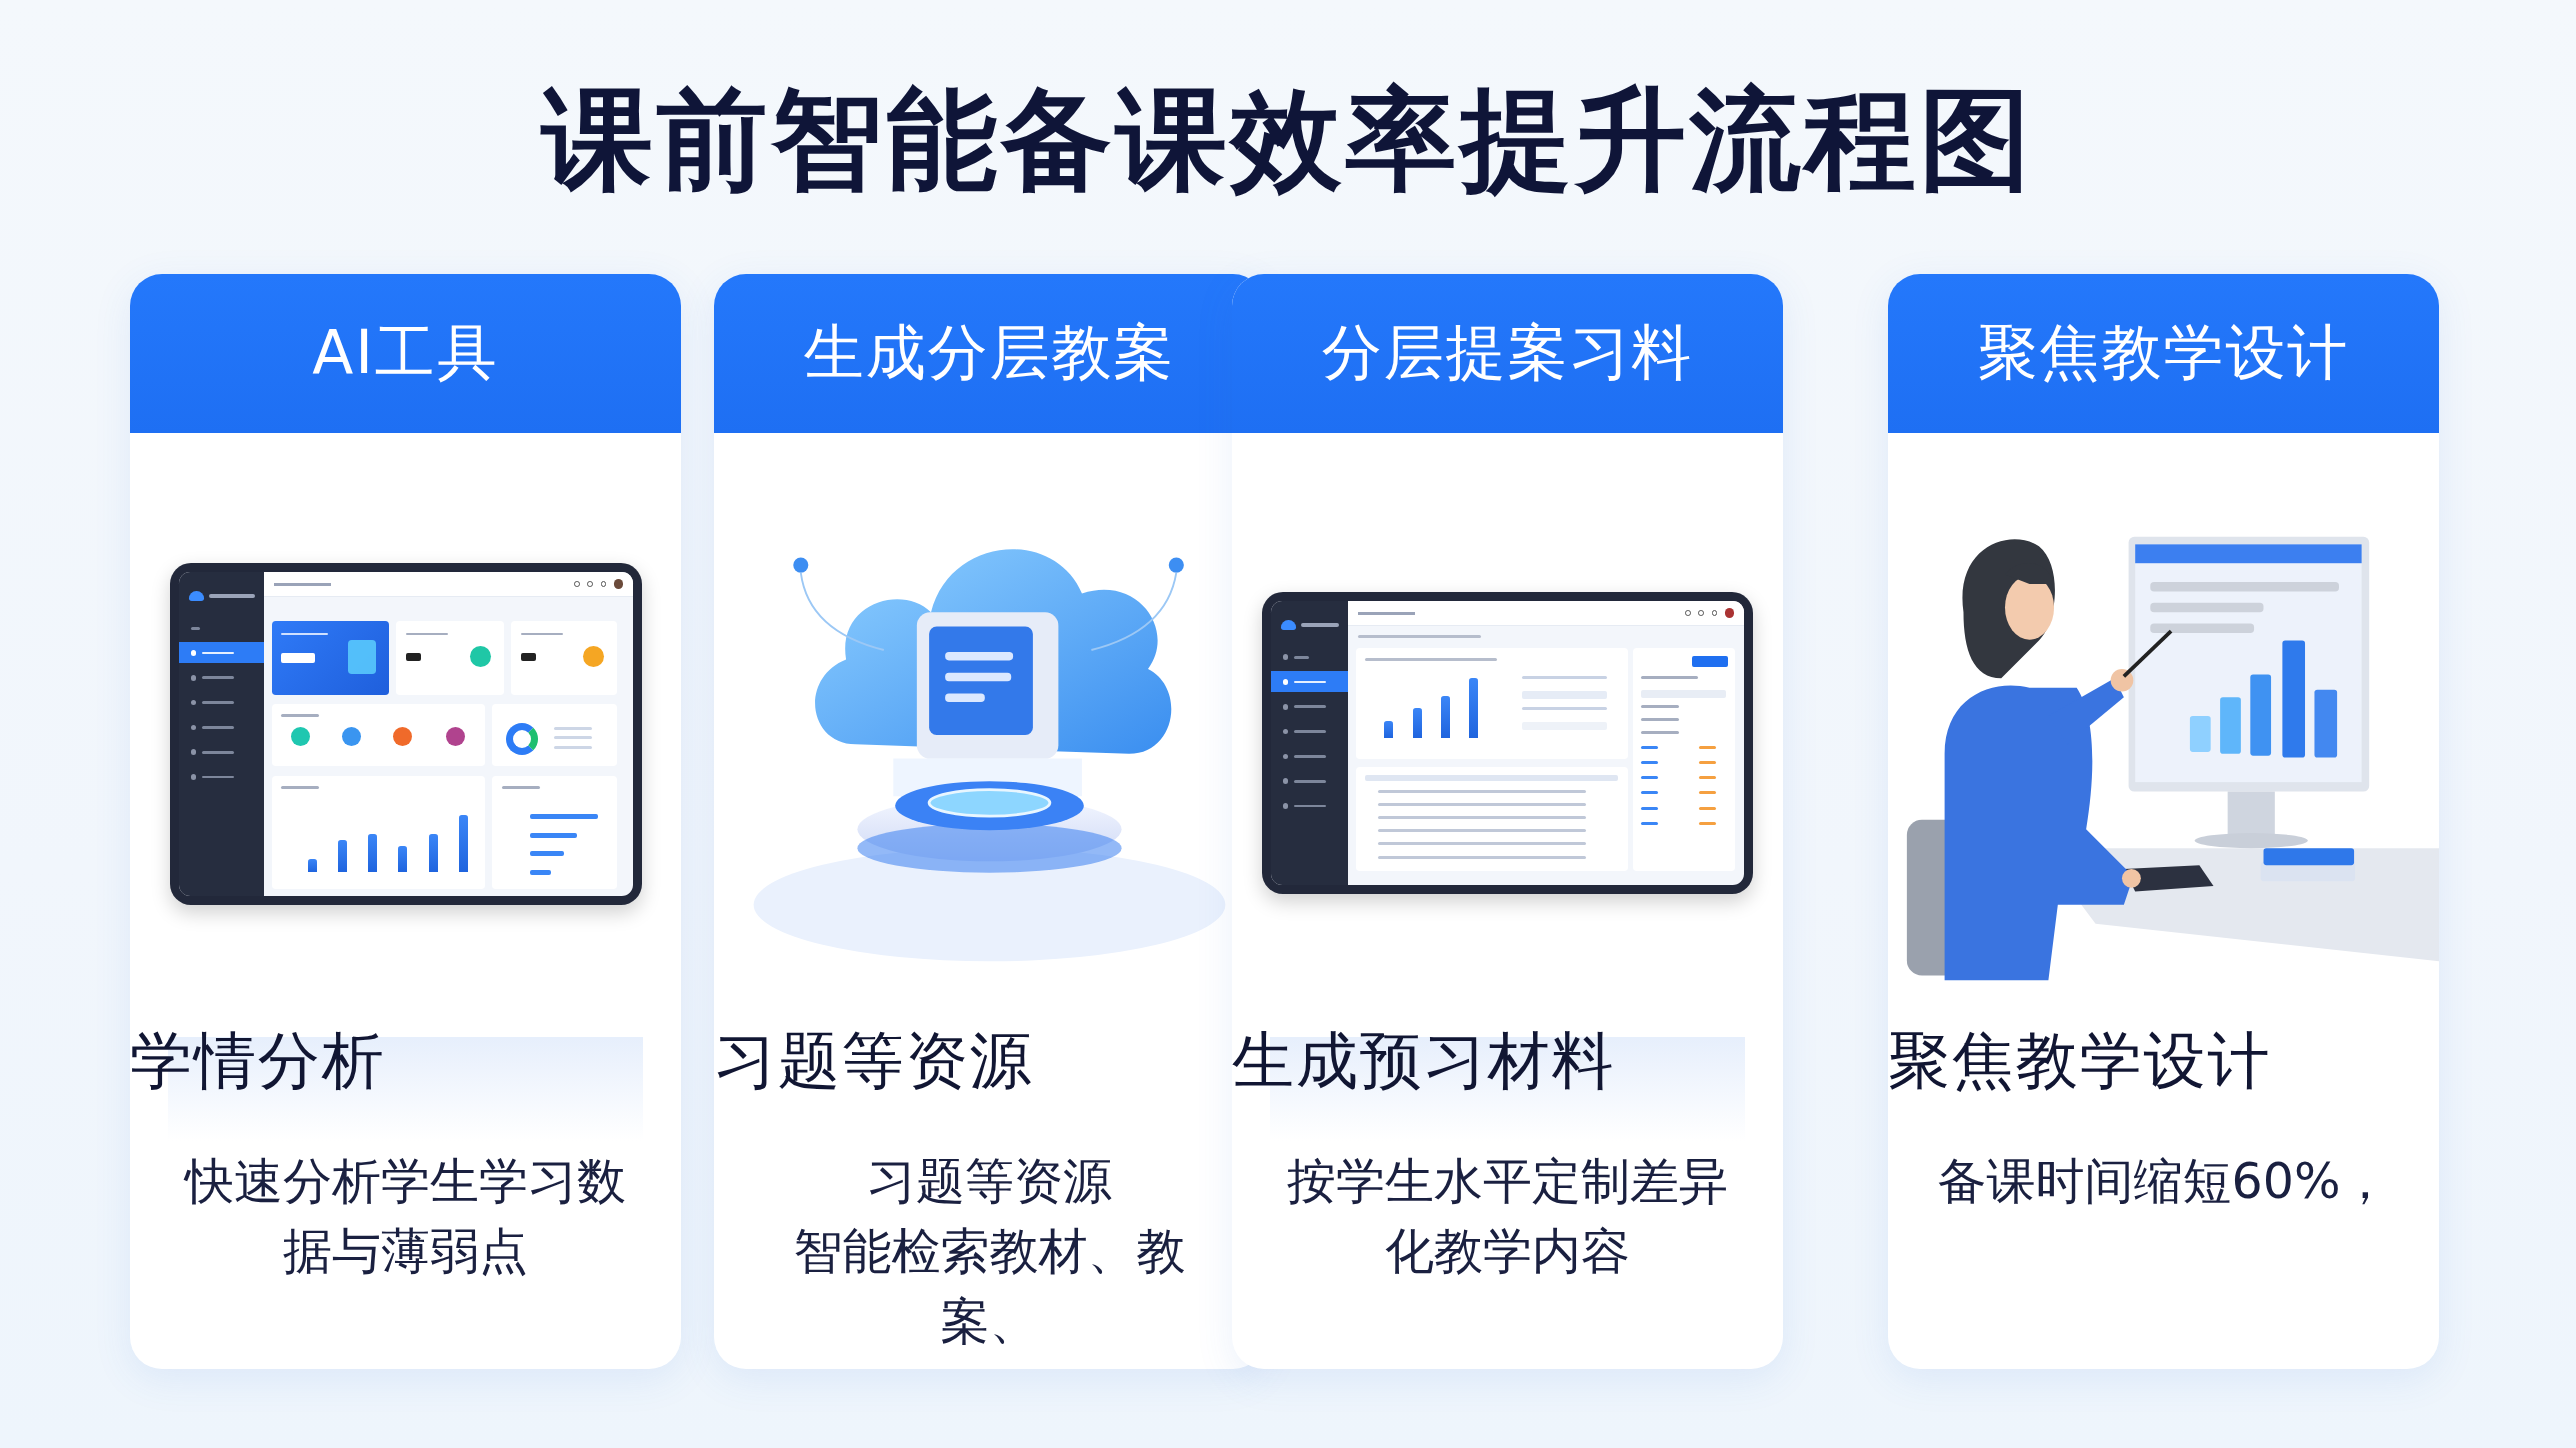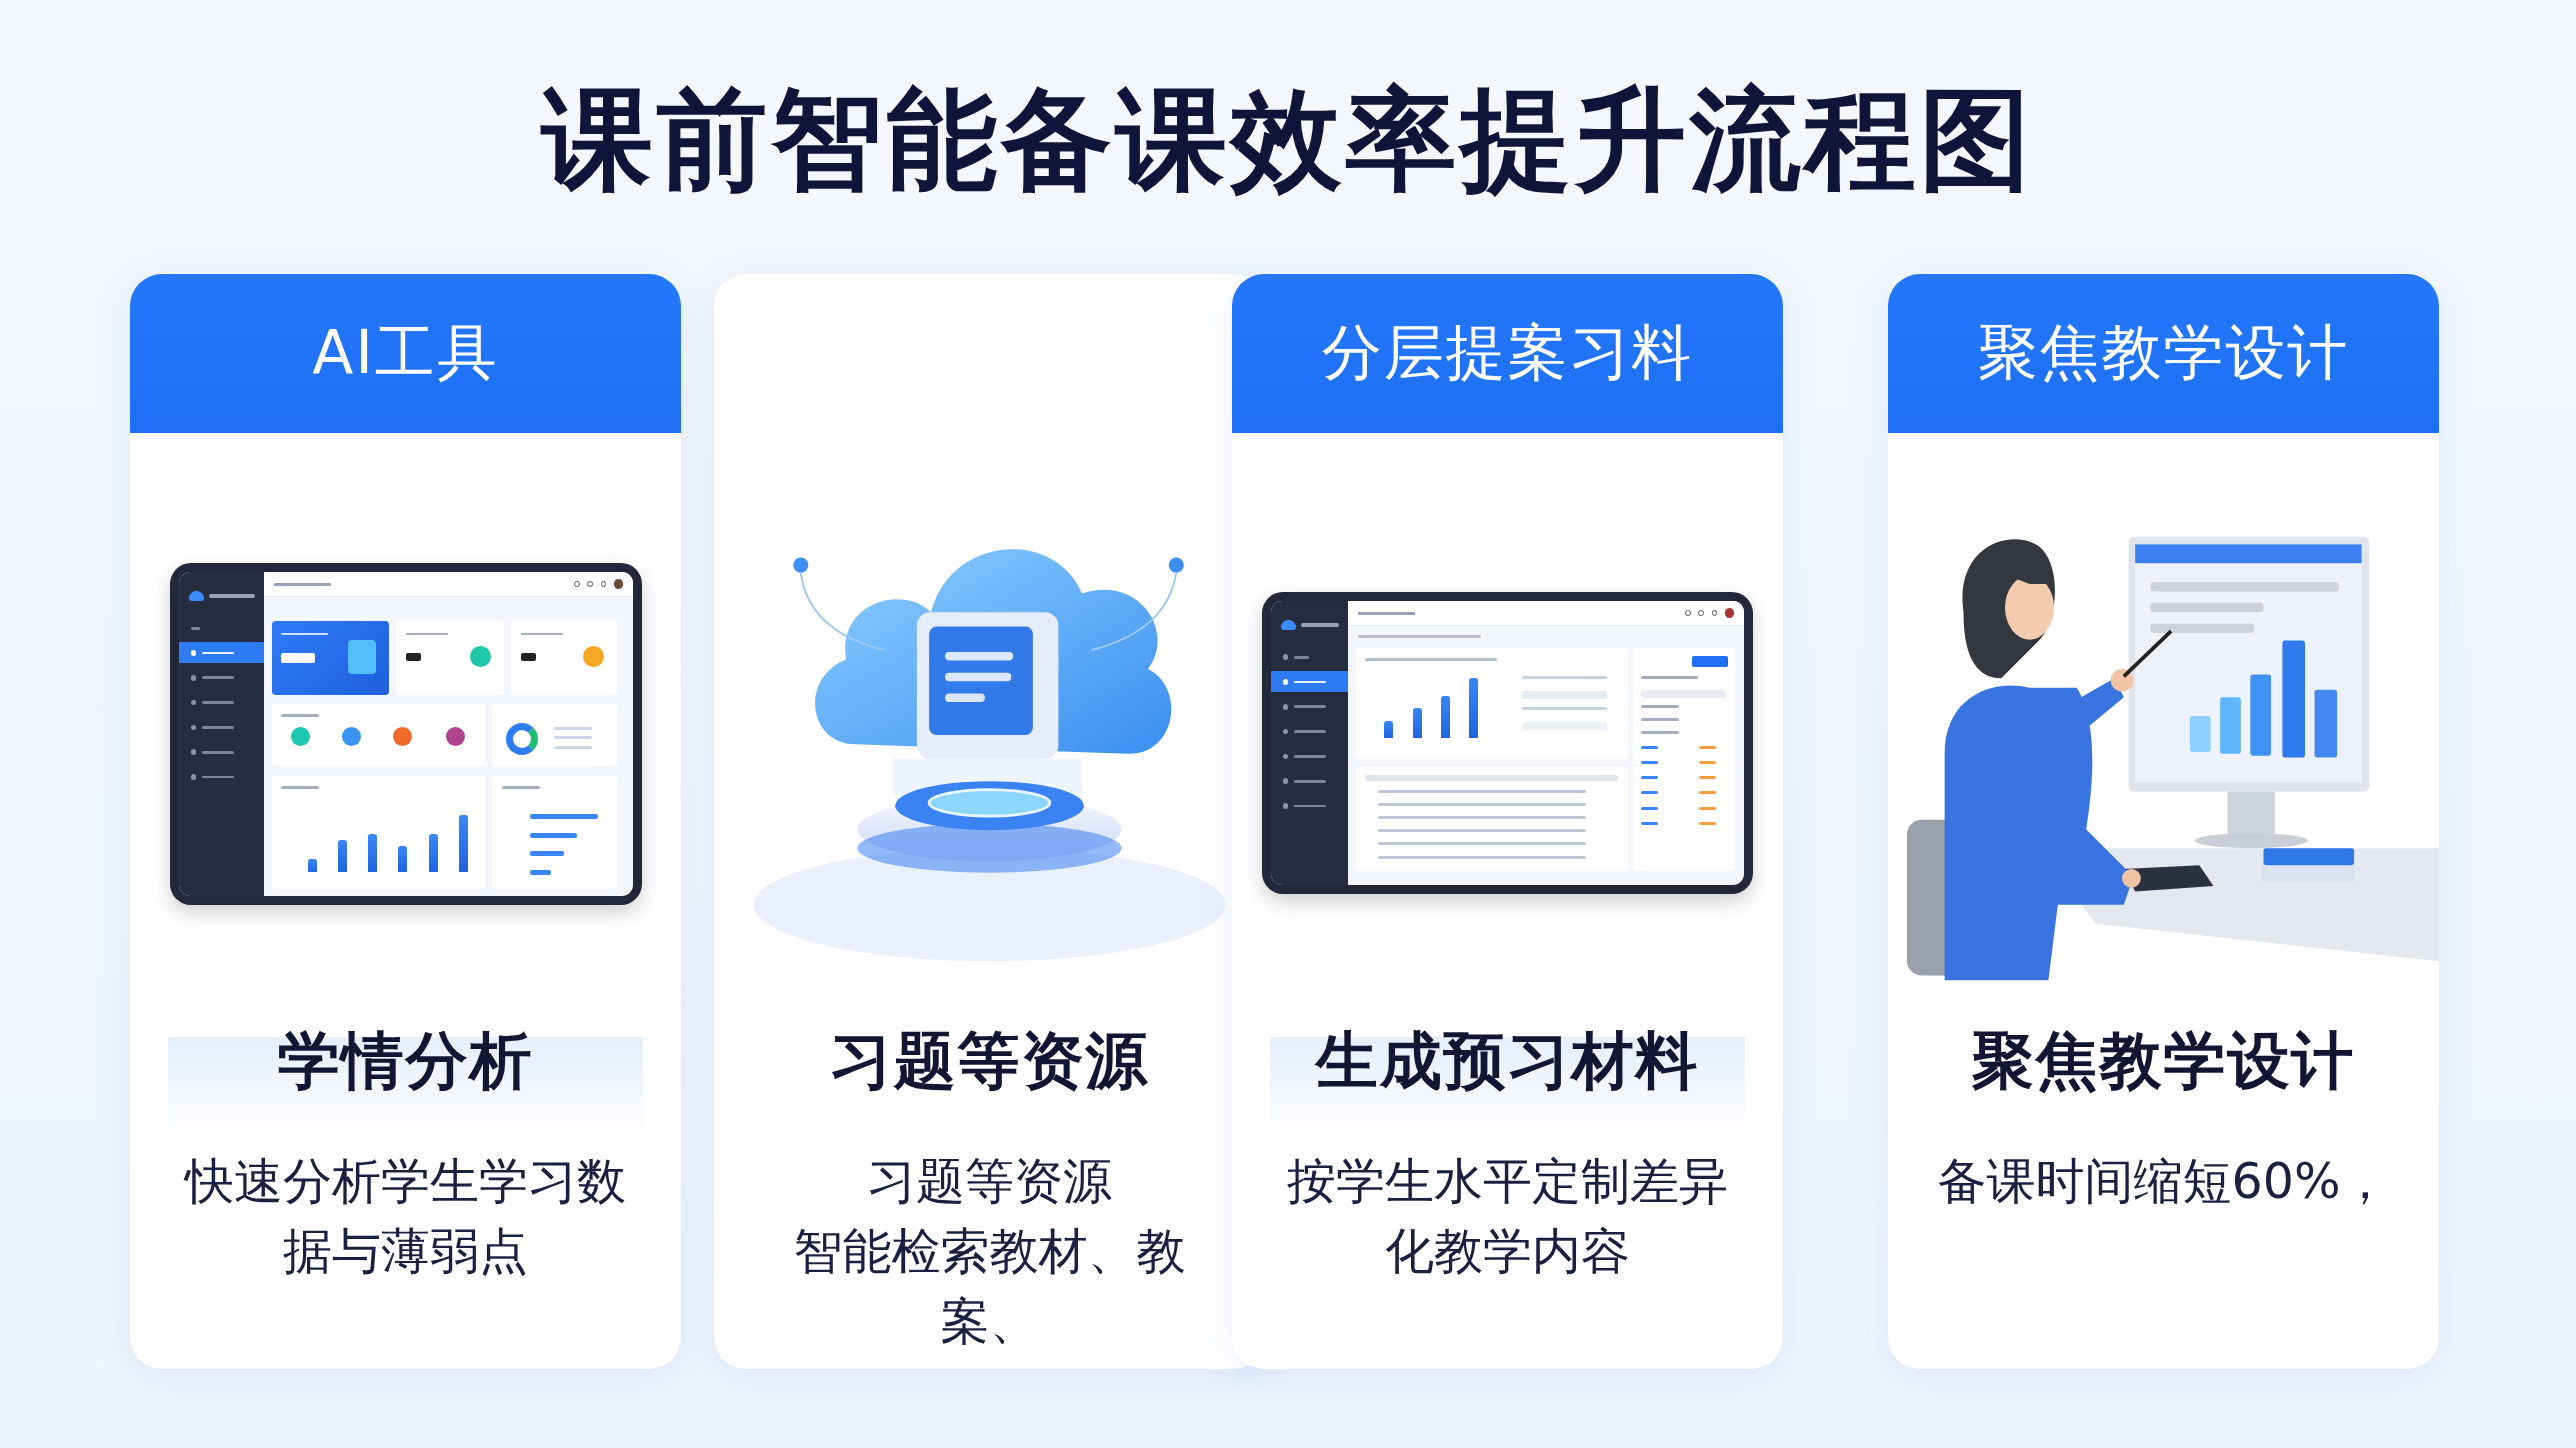--- a/index.html
+++ b/index.html
@@ -31,21 +31,21 @@
   }
   .illus {
     position: absolute; left: 0; top: 159px; width: 100%; height: 585px;
   }
   .illus-fade {
     position: absolute; left: 38px; right: 38px; top: 604px; height: 104px;
     background: linear-gradient(180deg, rgba(214,228,250,0.6), rgba(255,255,255,0));
   }
   .step-title {
     position: absolute; top: 745px; left: 0; width: 100%;
-    text-align: center; font-size: 62px; font-weight: bold; color: #111633;
+    font-size: 62px; font-weight: normal; color: #111633;
     letter-spacing: 1.9px;
   }
   .step-desc {
     position: absolute; top: 873px; left: 38px; right: 38px;
     text-align: center; font-size: 49px; color: #1a2040; line-height: 70px;
   }
 
   
   .tablet {
     position: absolute; background: #22283a; border-radius: 21px; padding: 9.4px;
@@ -177,20 +177,23 @@
     <div class="illus-fade"></div>
   </div>
   <div class="step-title">学情分析</div>
   <div class="step-desc">
     <div>快速分析学生学习数</div>
     <div>据与薄弱点</div>
   </div>
 </div>
 
 <div class="card" style="left:714px;">
+  <div class="card-header">
+    <span>生成分层教案</span>
+  </div>
   <div class="illus">
     <svg width="551" height="585" viewBox="0 0 584 620">
       <defs>
         <linearGradient id="cg" x1="0" y1="0" x2="1" y2="1">
           <stop offset="0" stop-color="#8fd0ff"></stop>
             <stop offset="1" stop-color="#3a8ef0"></stop>
         </linearGradient>
         <linearGradient id="bg2" x1="0" y1="0" x2="0" y2="1">
           <stop offset="0" stop-color="#f4f7ff"></stop>
             <stop offset="1" stop-color="#cdd8f5"></stop>

